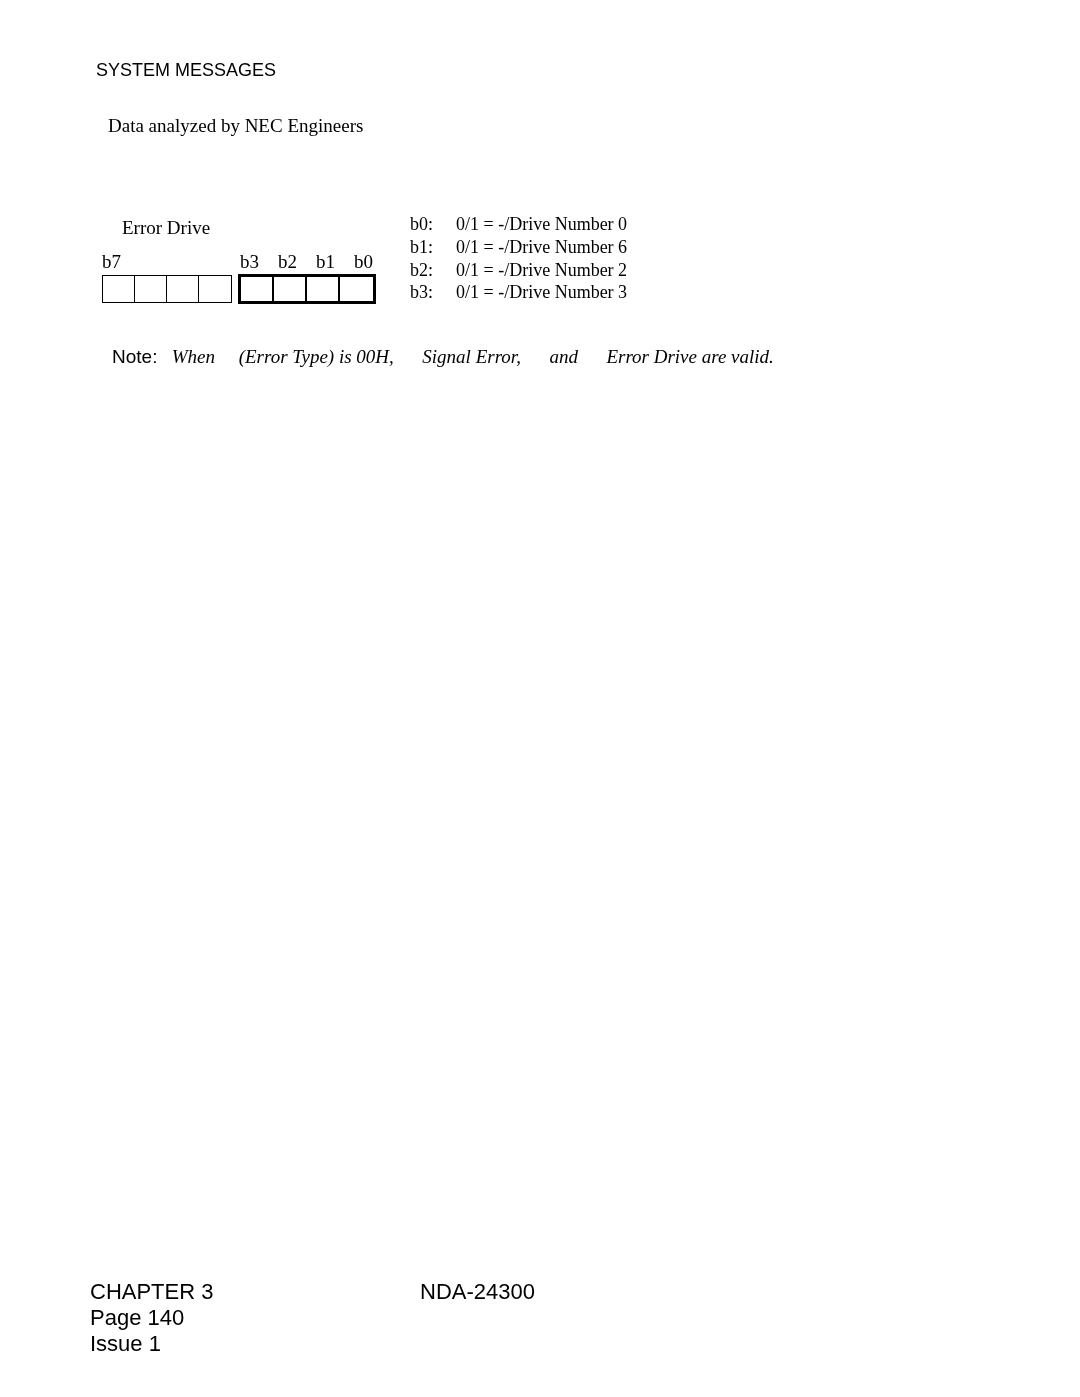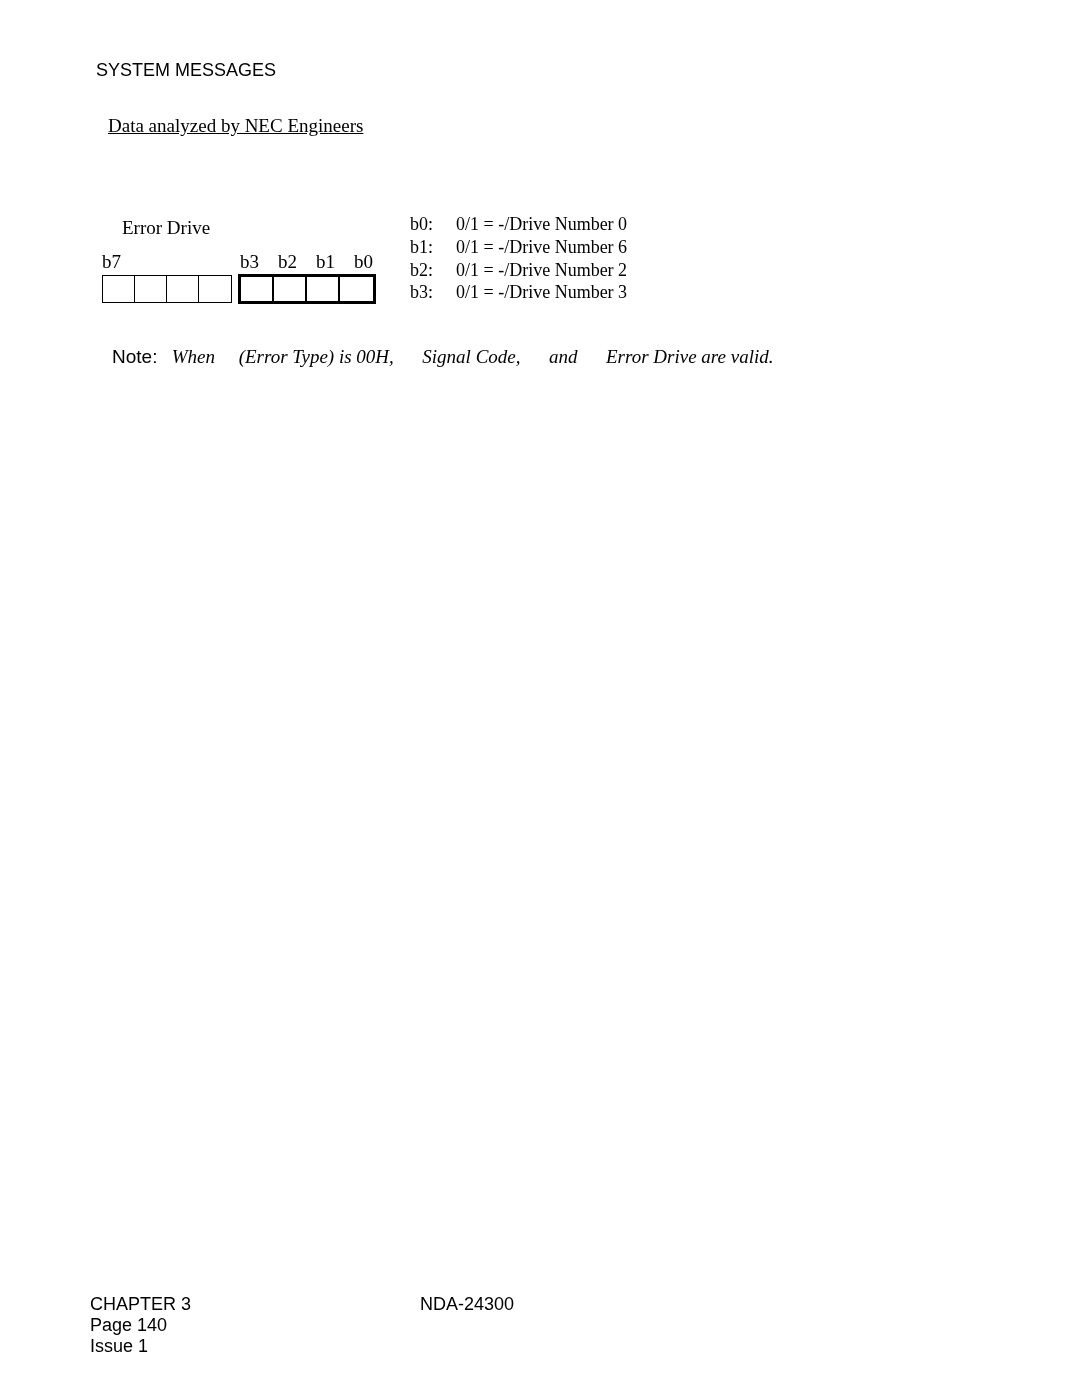--- a/index.html
+++ b/index.html
@@ -19,21 +19,20 @@
   .header-title {
     font-family: Arial, Helvetica, sans-serif;
     font-size: 18px;
     margin-bottom: 34px;
     margin-left: 6px;
   }
   .subtitle {
     font-size: 19px;
     margin-left: 18px;
     margin-bottom: 80px;
-    text-decoration: underline;
   }
 
   .diagram-row {
     display: flex;
     align-items: flex-start;
     margin-left: 12px;
   }
 
   .diagram-left {
     width: 300px;
@@ -116,21 +115,21 @@
     text-align: center;
   }
   .note-line .ital { font-style: italic; }
 
   .footer {
     position: absolute;
     bottom: 40px;
     left: 90px;
     right: 90px;
     font-family: Arial, Helvetica, sans-serif;
-    font-size: 18px;
+    font-size: 22px;
   }
   .footer .left {
     display: inline-block;
   }
   .footer .center {
     position: absolute;
     left: 50%;
     transform: translateX(-120px);
     top: 0;
   }
@@ -178,21 +177,21 @@
         <span class="bk">b2:</span>
         <span>0/1 = -/Drive Number 2</span>
       </div>
       <div class="row">
         <span class="bk">b3:</span>
         <span>0/1 = -/Drive Number 3</span>
       </div>
     </div>
   </div>
 
-  <div class="note-line"><span class="lbl">Note:</span>   <span class="ital">When </span>    <span class="ital">(Error Type) is 00H,</span>      <span class="ital">Signal Code,</span>      <span class="ital">and</span>      <span class="ital">Error Drive are valid.</span></div>
+  <div class="note-line"><span class="lbl">Note:</span>   <span class="ital">When </span>    <span class="ital">(Error Type) is 00H,</span>      <span class="ital">Signal Error,</span>      <span class="ital">and</span>      <span class="ital">Error Drive are valid.</span></div>
 
   <div class="footer">
     <div class="left">
       <div>CHAPTER 3</div>
       <div>Page 140</div>
       <div>Issue 1</div>
     </div>
     <div class="center">NDA-24300</div>
   </div>
 

